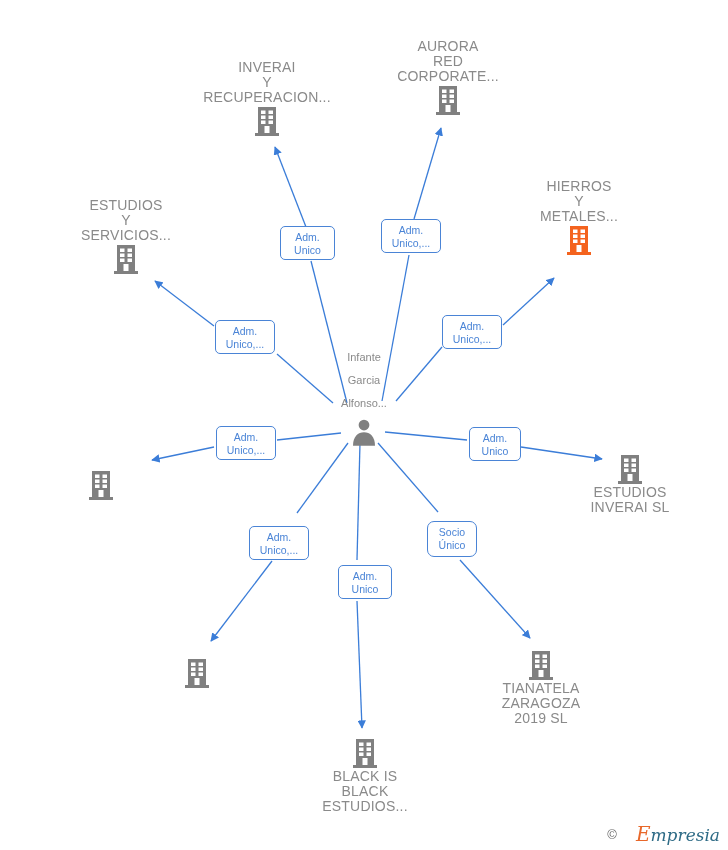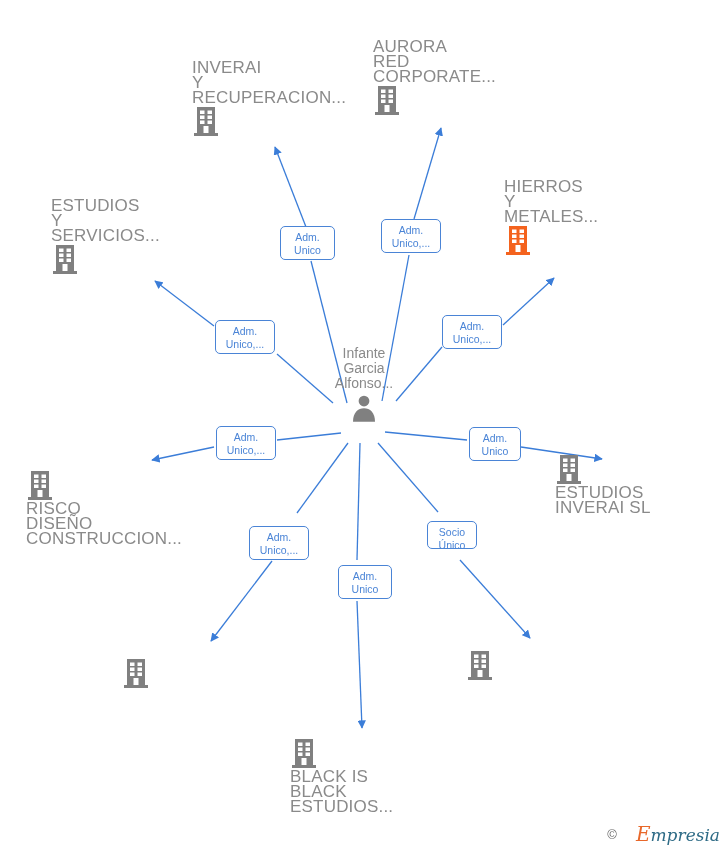--- a/index.html
+++ b/index.html
@@ -23,23 +23,23 @@
     position: absolute;
     left: 0;
     top: 0;
     width: 728px;
     height: 850px;
   }
   .node {
     position: absolute;
     width: 150px;
     margin-left: -75px;
-    text-align: left;
+    text-align: center;
     color: #888888;
-    font-size: 17px;
+    font-size: 14px;
     line-height: 15px;
     letter-spacing: 0.2px;
   }
   .node .label {
     display: block;
     white-space: pre-line;
     color: #8a8a8a;
   }
   .node .icon {
     display: block;
@@ -51,22 +51,22 @@
   .person-node {
     position: absolute;
     width: 150px;
     margin-left: -75px;
     text-align: center;
   }
   .person-node .label {
     display: block;
     white-space: pre-line;
     color: #8a8a8a;
-    font-size: 14px;
-    line-height: 15px;
+    font-size: 11px;
+    line-height: 23px;
   }
   .person-node .icon {
     display: block;
     line-height: 0;
     margin: 2px auto 0 auto;
   }
   .edge-label {
     position: absolute;
     border: 1px solid #4a84d6;
     border-radius: 5px;
@@ -220,23 +220,20 @@
             <path d="M5 2 H23 V28 H5 Z" fill="#808080"></path>
             <rect x="2" y="28" width="24" height="3" fill="#808080"></rect>
             <rect x="8" y="5.5" width="4.5" height="3.5" fill="#ffffff"></rect>
             <rect x="15.5" y="5.5" width="4.5" height="3.5" fill="#ffffff"></rect>
             <rect x="8" y="10.5" width="4.5" height="3.5" fill="#ffffff"></rect>
             <rect x="15.5" y="10.5" width="4.5" height="3.5" fill="#ffffff"></rect>
             <rect x="8" y="15.5" width="4.5" height="3.5" fill="#ffffff"></rect>
             <rect x="15.5" y="15.5" width="4.5" height="3.5" fill="#ffffff"></rect>
             <rect x="11.5" y="21" width="5" height="7" fill="#ffffff"></rect>
           </svg></span>
-        <span class="label">RISCO
-DISEÑO
-CONSTRUCCION...</span>
       </div>
       <div class="node below" style="left: 630px; top: 450px;">
         <span class="icon"><svg width="28" height="32" viewBox="0 0 28 32">
             <path d="M5 2 H23 V28 H5 Z" fill="#808080"></path>
             <rect x="2" y="28" width="24" height="3" fill="#808080"></rect>
             <rect x="8" y="5.5" width="4.5" height="3.5" fill="#ffffff"></rect>
             <rect x="15.5" y="5.5" width="4.5" height="3.5" fill="#ffffff"></rect>
             <rect x="8" y="10.5" width="4.5" height="3.5" fill="#ffffff"></rect>
             <rect x="15.5" y="10.5" width="4.5" height="3.5" fill="#ffffff"></rect>
             <rect x="8" y="15.5" width="4.5" height="3.5" fill="#ffffff"></rect>
@@ -264,20 +261,23 @@
             <path d="M5 2 H23 V28 H5 Z" fill="#808080"></path>
             <rect x="2" y="28" width="24" height="3" fill="#808080"></rect>
             <rect x="8" y="5.5" width="4.5" height="3.5" fill="#ffffff"></rect>
             <rect x="15.5" y="5.5" width="4.5" height="3.5" fill="#ffffff"></rect>
             <rect x="8" y="10.5" width="4.5" height="3.5" fill="#ffffff"></rect>
             <rect x="15.5" y="10.5" width="4.5" height="3.5" fill="#ffffff"></rect>
             <rect x="8" y="15.5" width="4.5" height="3.5" fill="#ffffff"></rect>
             <rect x="15.5" y="15.5" width="4.5" height="3.5" fill="#ffffff"></rect>
             <rect x="11.5" y="21" width="5" height="7" fill="#ffffff"></rect>
           </svg></span>
+        <span class="label">TIANATELA
+ZARAGOZA
+2019  SL</span>
       </div>
       <div class="node below" style="left: 365px; top: 734px;">
         <span class="icon"><svg width="28" height="32" viewBox="0 0 28 32">
             <path d="M5 2 H23 V28 H5 Z" fill="#808080"></path>
             <rect x="2" y="28" width="24" height="3" fill="#808080"></rect>
             <rect x="8" y="5.5" width="4.5" height="3.5" fill="#ffffff"></rect>
             <rect x="15.5" y="5.5" width="4.5" height="3.5" fill="#ffffff"></rect>
             <rect x="8" y="10.5" width="4.5" height="3.5" fill="#ffffff"></rect>
             <rect x="15.5" y="10.5" width="4.5" height="3.5" fill="#ffffff"></rect>
             <rect x="8" y="15.5" width="4.5" height="3.5" fill="#ffffff"></rect>
@@ -300,21 +300,21 @@
       <div class="edge-label" style="left: 215px; top: 320px; width: 60px; height: 34px;">Adm.
 Unico,...</div>
       <div class="edge-label" style="left: 216px; top: 426px; width: 60px; height: 34px;">Adm.
 Unico,...</div>
       <div class="edge-label" style="left: 469px; top: 427px; width: 52px; height: 34px;">Adm.
 Unico</div>
       <div class="edge-label" style="left: 249px; top: 526px; width: 60px; height: 34px;">Adm.
 Unico,...</div>
       <div class="edge-label" style="left: 338px; top: 565px; width: 54px; height: 34px;">Adm.
 Unico</div>
-      <div class="edge-label" style="left: 427px; top: 521px; width: 50px; height: 28px;">Socio
+      <div class="edge-label" style="left: 427px; top: 521px; width: 50px; height: 36px; border-radius: 7px;">Socio
 Único</div>
     </div>
 
   <div id="watermark">
     <span class="copy">©</span><span class="brand"><span class="cap">E</span><span>mpresia</span></span>
   </div>
 
 </div>
 
 </body></html>

